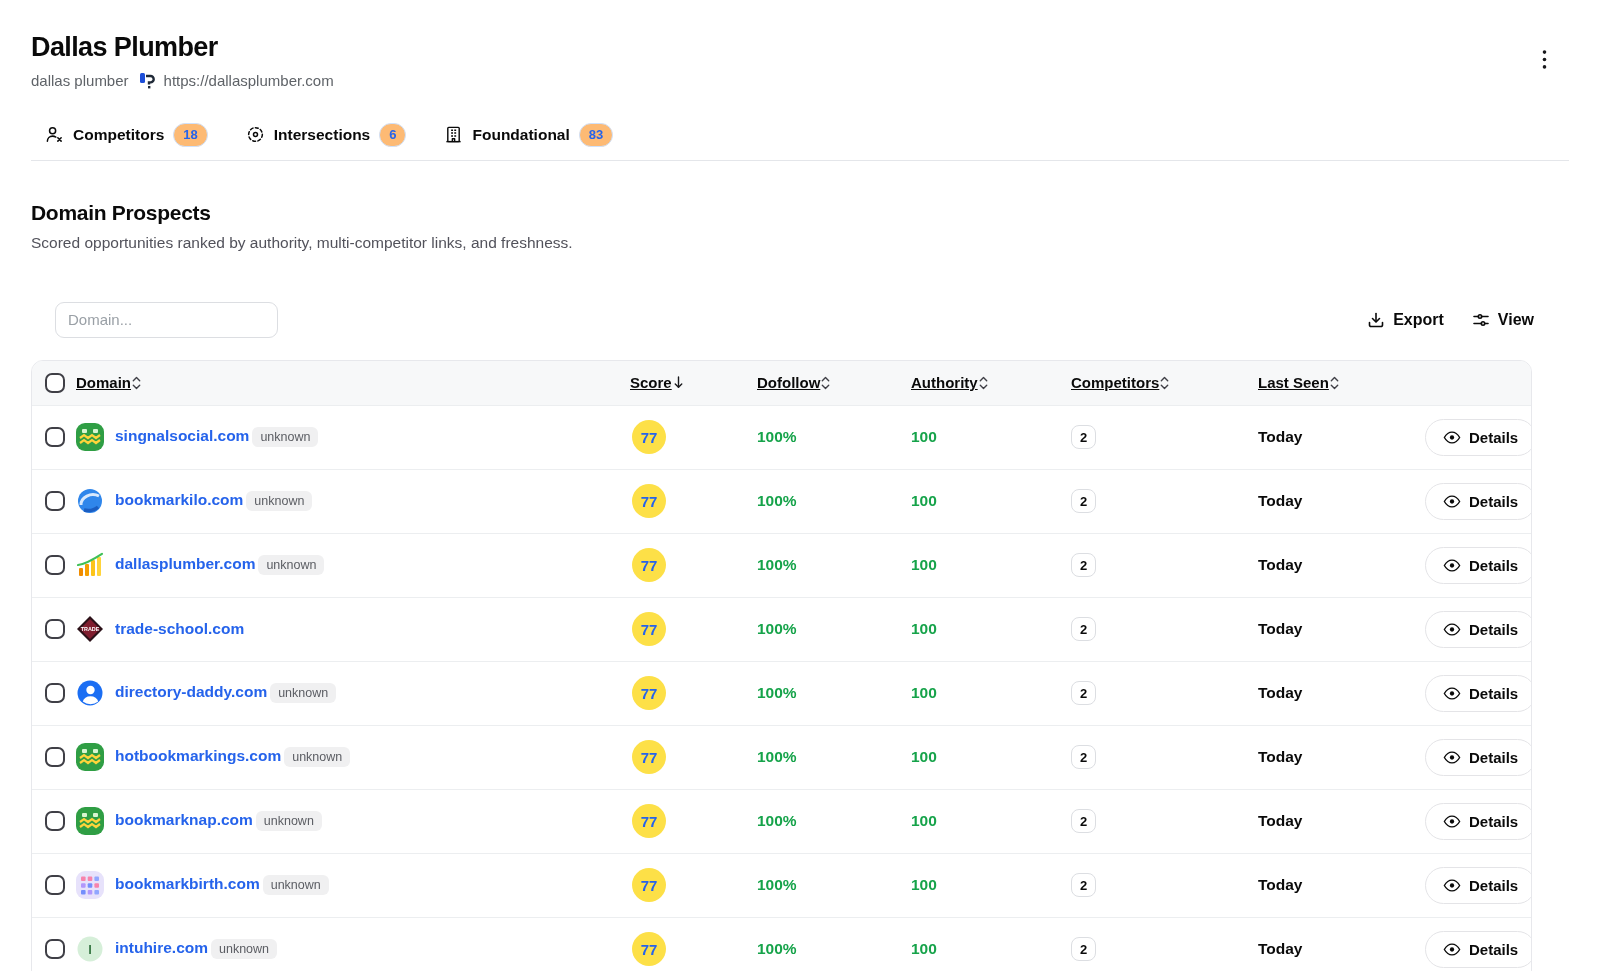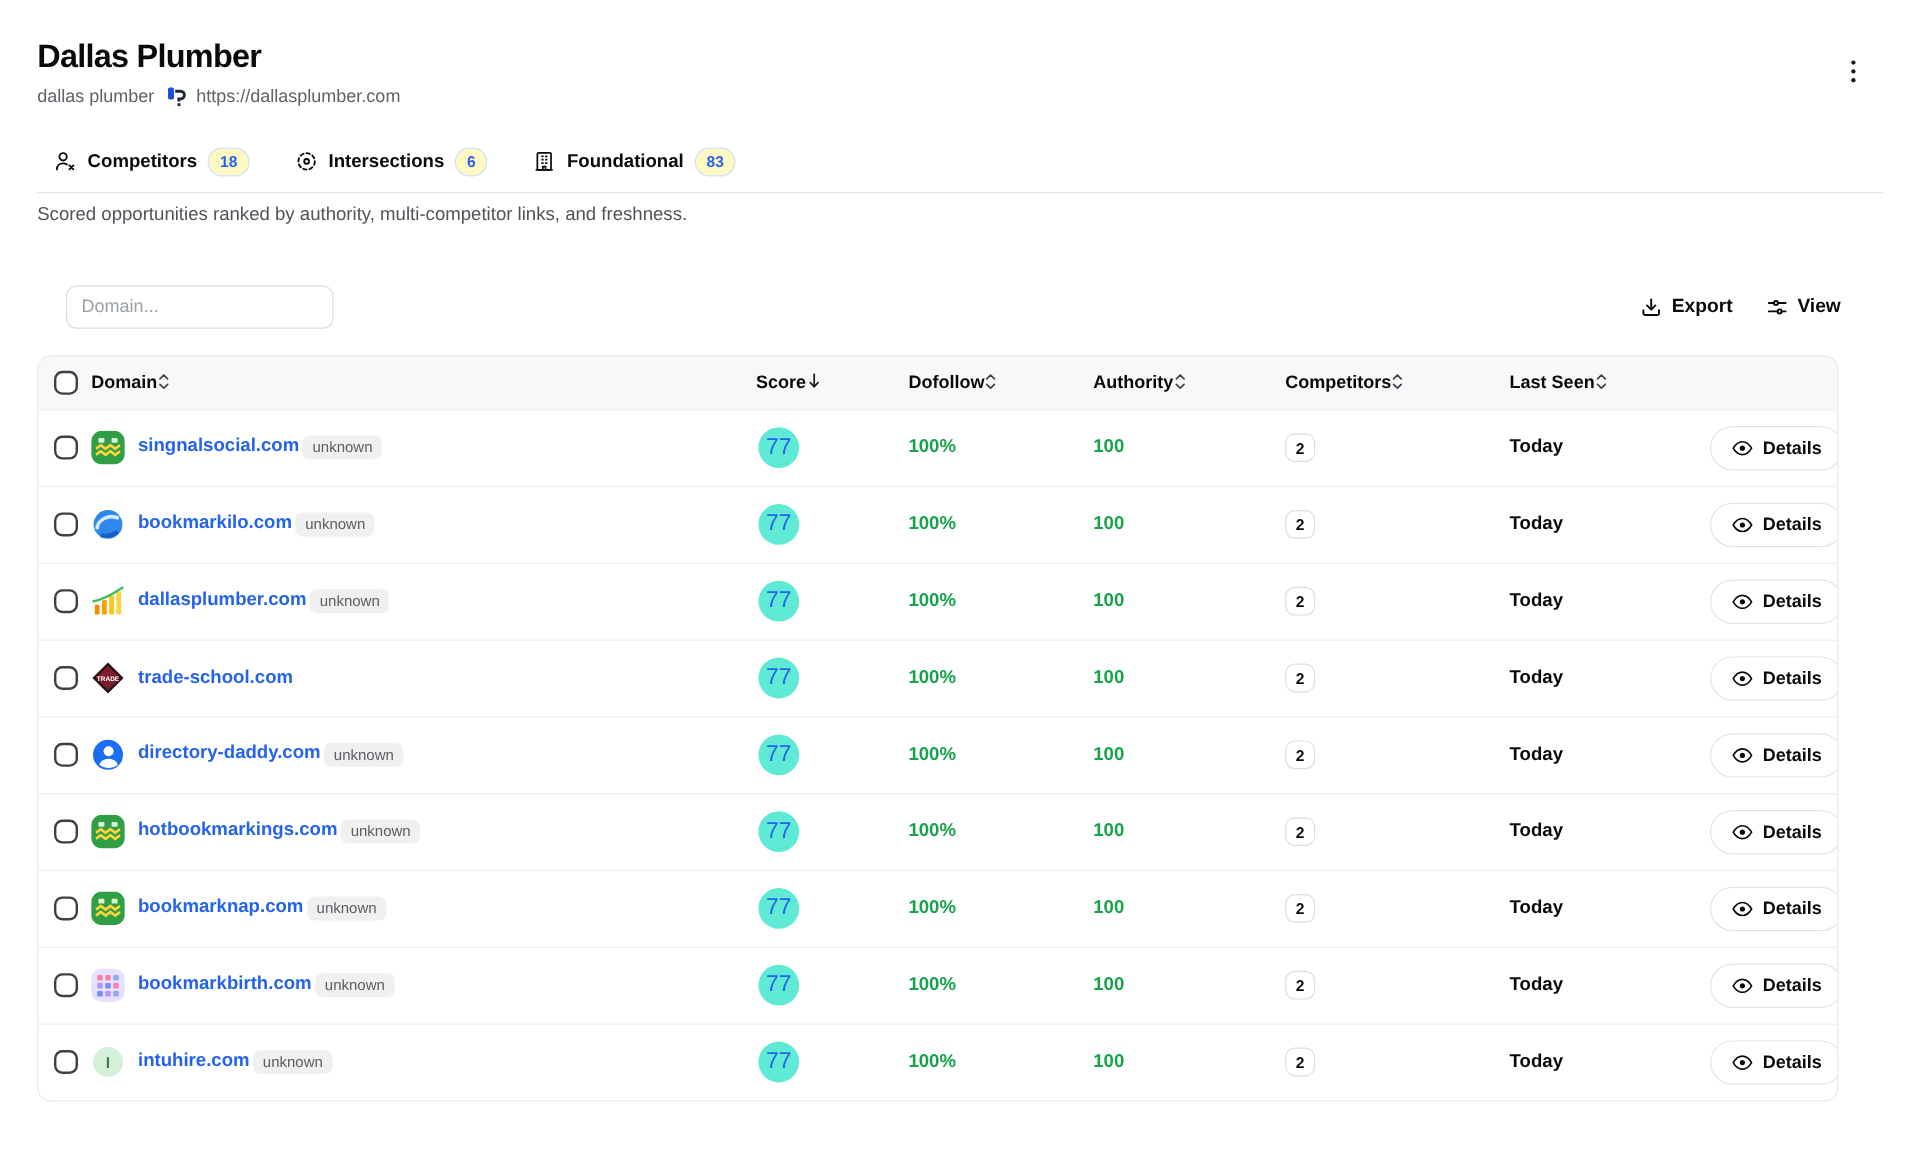--- a/index.html
+++ b/index.html
@@ -14,21 +14,21 @@
   .sub-line { display:flex; align-items:center; gap:9px; margin-top:9px;
     font-size:15px; color:#5f6368; }
   .site-favicon { width:17px; height:17px; display:inline-flex; }
   .kebab { margin-top:18px; margin-right:22px; cursor:pointer; display:flex; }
 
   
   .tabs { display:flex; gap:10px; margin-top:24px; border-bottom:1px solid #e4e6ea; }
   .tab { display:flex; align-items:center; gap:9px; padding:10px 14px 13px 14px;
     font-size:15.5px; font-weight:600; cursor:pointer; position:relative; }
   .tab .icon { display:flex; width:19px; height:19px; }
-  .tab-badge { background:#fef9c3; border:1px solid #cfe1fb; color:#2563eb;
+  .tab-badge { background:#fdba74; border:1px solid #cfe1fb; color:#2563eb;
     font-size:13px; font-weight:600; border-radius:12px; padding:3px 9px; line-height:1.2; }
   .tab.active::after { content:""; position:absolute; left:0; right:0; bottom:-1px;
     height:2.5px; background:#18181b; border-radius:2px; }
 
   
   .section-title { font-size:21px; font-weight:700; margin-top:40px; letter-spacing:-0.3px; }
   .section-sub { font-size:15.5px; color:#52525b; margin-top:9px; }
 
   
   .toolbar { display:flex; justify-content:space-between; align-items:center; margin-top:50px;padding-left:24px; }
@@ -40,38 +40,38 @@
   .tool-btn { display:flex; align-items:center; gap:8px; font-size:16px; font-weight:600;
     cursor:pointer; background:none; border:none; color:#0a0a0a;
     font-family:"Liberation Sans","DejaVu Sans",sans-serif; }
 
   
   .table-card { margin-top:22px; border:1px solid #e7e8ec; border-radius:12px;
     overflow:hidden; width:1501px; }
   .trow { display:grid; align-items:center;
     grid-template-columns:44px minmax(0,1fr) 127px 154px 160px 187px 157px 116px; }
   .thead { background:#f7f8f9; height:44px; font-size:15px; font-weight:600; }
-  .th { display:flex; align-items:flex-start; cursor:pointer; }
+  .th { display:flex; align-items:center; cursor:pointer;text-decoration:underline; }
   .sort-icon { display:flex; color:#3f3f46; }
   .tbody-row { height:64px; border-top:1px solid #eceef0; background:#fff; }
 
   .cell-check { display:flex; justify-content:center; }
   .checkbox { width:20px; height:20px; border:2px solid #3f3f46; border-radius:7px;
     background:#fff; cursor:pointer; margin-left:2px; }
   .thead .checkbox { margin-left:2px; }
 
   .cell-domain { display:flex; align-items:center; gap:11px; min-width:0; }
   .favicon { width:28px; height:28px; flex:0 0 auto; display:flex; }
   .domain-stack { display:flex; flex-direction:row; gap:3px; }
   .domain-link { color:#2563eb; font-size:15.5px; font-weight:600; text-decoration:none; cursor:pointer; }
   .tag-badge { align-self:flex-start; background:#f0f0f1; color:#5b5d63; font-size:12.5px;
     border-radius:6px; padding:3px 8px; }
 
-  .score-pill { width:34px; height:34px; border-radius:50%; background:#5eead4;
-    color:#2563eb; font-size:19px; font-weight:400; display:flex; align-items:center;
+  .score-pill { width:34px; height:34px; border-radius:50%; background:#fde047;
+    color:#2563eb; font-size:15px; font-weight:700; display:flex; align-items:center;
     justify-content:center; margin-left:2px; }
   .green-val { color:#16a34a; font-size:15.5px; font-weight:700; }
   .comp-pill { display:inline-flex; align-items:center; justify-content:center;
     min-width:25px; height:24px; border:1px solid #dcdee2; border-radius:8px;
     font-size:13px; font-weight:700; background:#fff; padding:0 6px; }
   .cell-comp { display:flex; }
   .last-seen { font-size:15.5px; font-weight:600; }
   .details-btn { display:flex; align-items:center; gap:8px; height:37px; padding:0 17px;
     border:1px solid #e4e4e7; border-radius:19px; background:#fff; font-size:15px;
     font-weight:600; cursor:pointer; margin-left:10px; color:#0a0a0a;
@@ -139,20 +139,21 @@
             <path d="M2.5 17.5 h15"></path>
             <path d="M7.5 5.5 h2 M10.8 5.5 h2 M7.5 8.5 h2 M10.8 8.5 h2 M7.5 11.5 h2 M10.8 11.5 h2"></path>
             <path d="M8.8 17.5 v-3 h2.4 v3"></path>
           </svg>
         </span>
       <span class="tab-label">Foundational</span>
       <span class="tab-badge">83</span>
     </div>
   </nav>
 
+  <h2 class="section-title">Domain Prospects</h2>
   <p class="section-sub">Scored opportunities ranked by authority, multi-competitor links, and freshness.</p>
 
   <div class="toolbar">
     <input class="search-input" type="text" placeholder="Domain..." style="">
     <div class="toolbar-actions">
       <button class="tool-btn">
         <span style="display:flex">
           <svg viewBox="0 0 18 18" width="18" height="18" fill="none" stroke="#0a0a0a" stroke-width="1.6" stroke-linecap="round" stroke-linejoin="round">
               <path d="M9 2.5 v8"></path>
               <path d="M5.5 7.5 9 11 12.5 7.5"></path>

